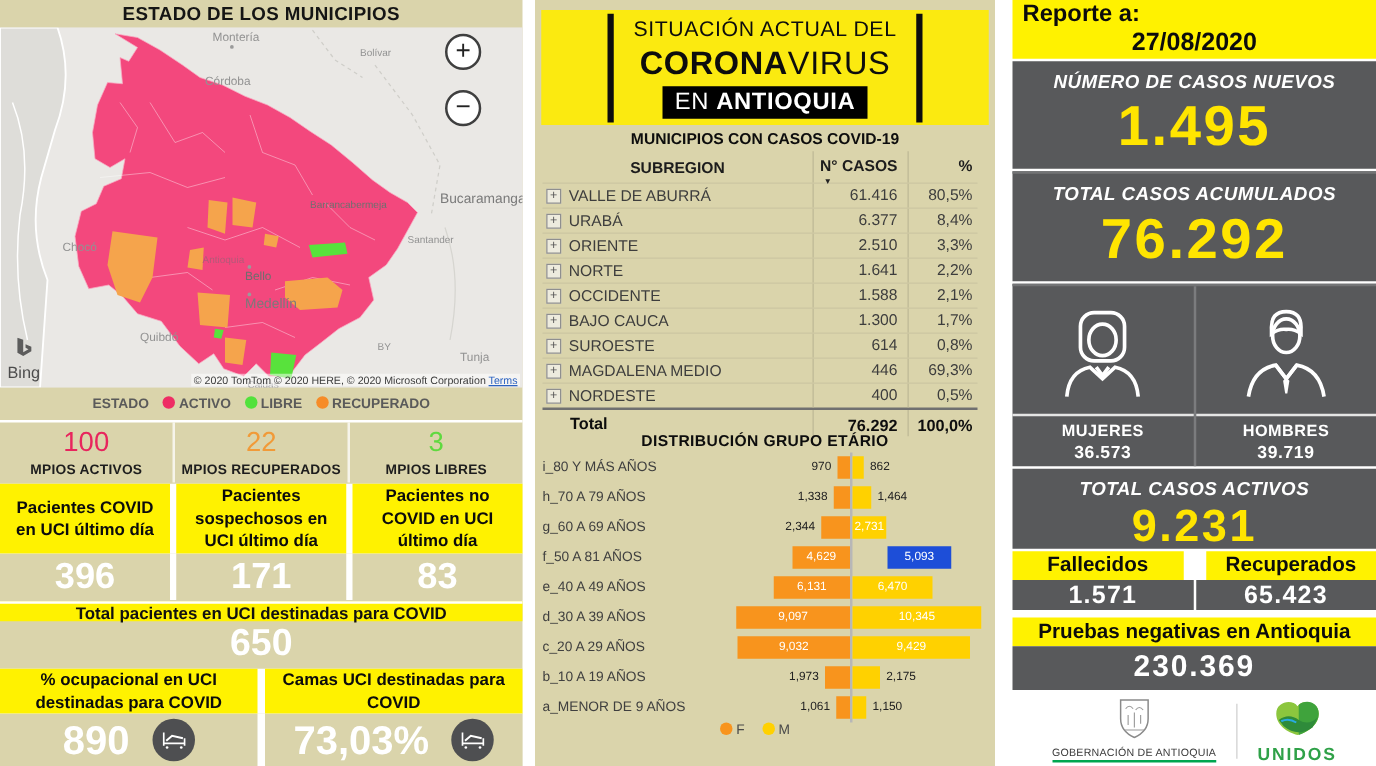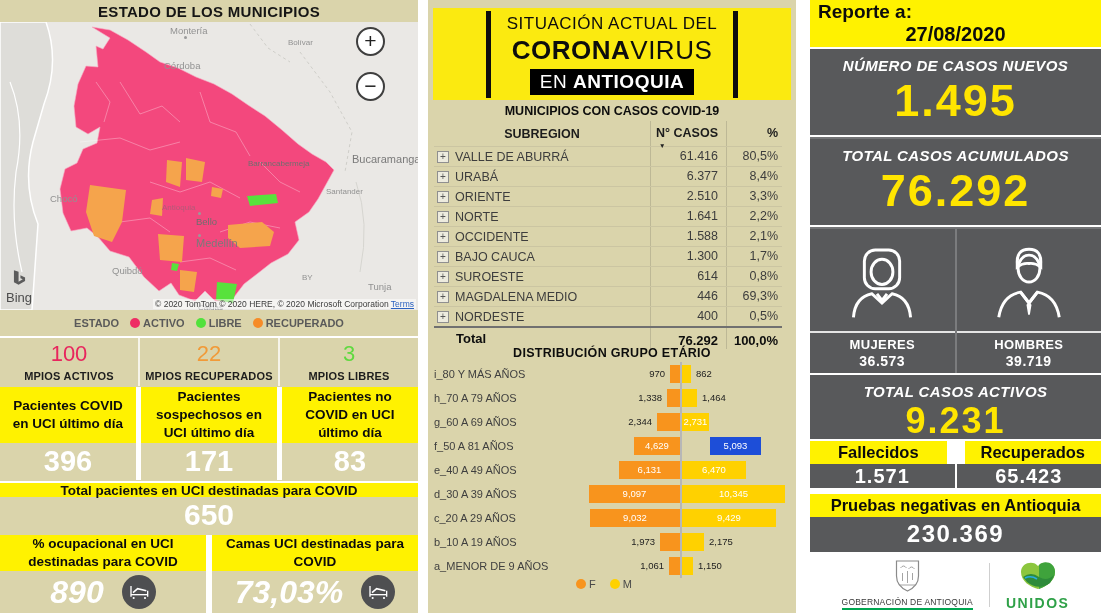--- a/index.html
+++ b/index.html
@@ -41,21 +41,21 @@
     display:flex; align-items:center; justify-content:center; padding:2px 4px; color:#0c0c0c; }
   .uci-vals { position:absolute; top:443px; left:0; width:418px; height:37px; display:flex; gap:5px; background:#fff; }
   .uci-val { flex:1; background:#DAD4AB; text-align:center; font-size:29px; font-weight:bold; color:#fff; line-height:36px; }
 
   .uci-total-bar { position:absolute; top:481px; left:0; width:418px; height:16px; background:#FFF200;
     text-align:center; font-weight:bold; font-size:13.5px; line-height:16px; border-top:2px solid #fff; }
   .uci-total-val { position:absolute; top:497px; left:0; width:418px; height:36px; text-align:center;
     font-size:30px; font-weight:bold; color:#fff; line-height:36px; }
 
   .bottom-titles { position:absolute; top:535px; left:0; width:418px; height:36px; display:flex; gap:6px; background:#fff; }
-  .bottom-vals { position:absolute; top:571px; left:0; width:418px; height:42px; display:flex; gap:6px; background:#fff;font-style:italic; }
+  .bottom-vals { position:absolute; top:571px; left:0; width:418px; height:42px; display:flex; gap:6px; background:#fff; }
   .bval-cell { flex:1; background:#DAD4AB; display:flex; align-items:center; justify-content:center; gap:18px; }
   .bval { font-size:32px; font-weight:bold; color:#fff; }
   .bed-circle { width:34px; height:34px; border-radius:50%; background:#4e4f51;
     display:flex; align-items:center; justify-content:center; }
 
   
   .col-mid { position:absolute; left:428px; top:0; width:368px; height:613px; background:#DAD4AB; }
   .hdr-yellow { position:absolute; top:8px; left:5px; width:358px; height:92px; background:#FBEA10;
     display:flex; align-items:center; justify-content:center; }
   .hdr-inner { border-left:5px solid #0d0d0d; border-right:5px solid #0d0d0d; padding:3px 16px; text-align:center; }

